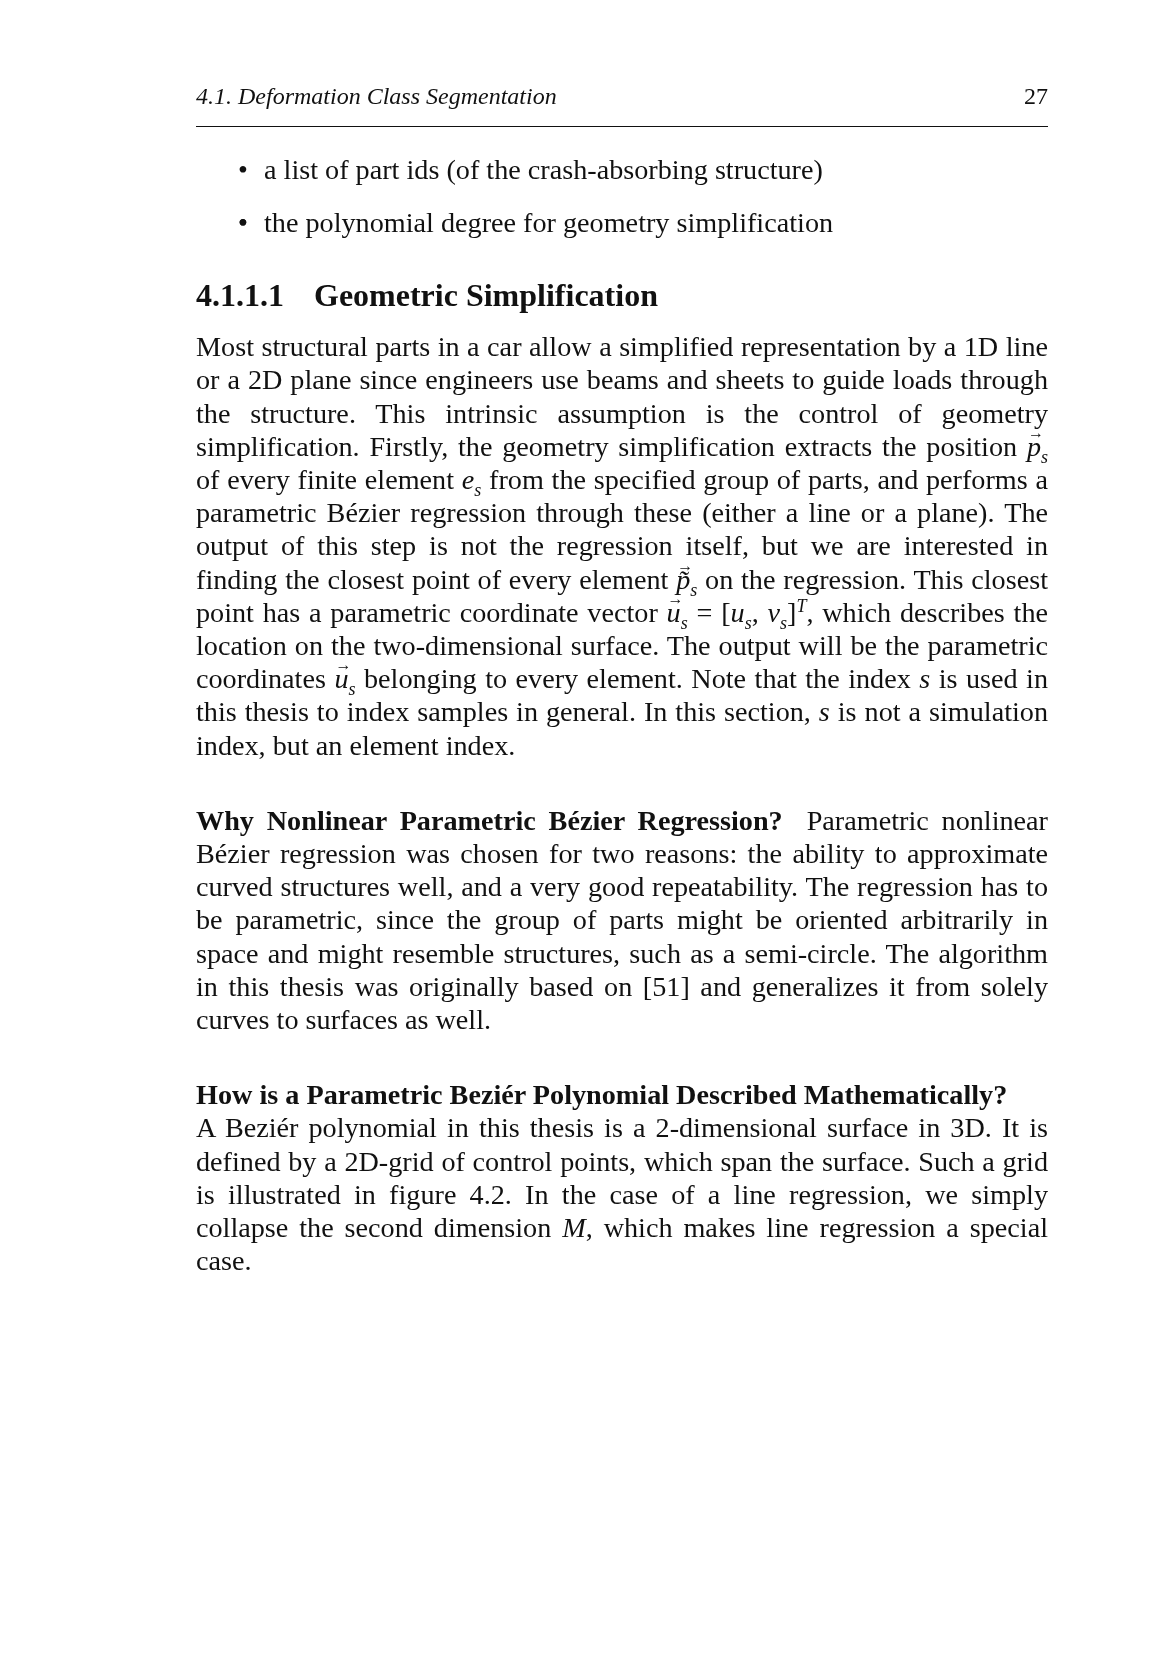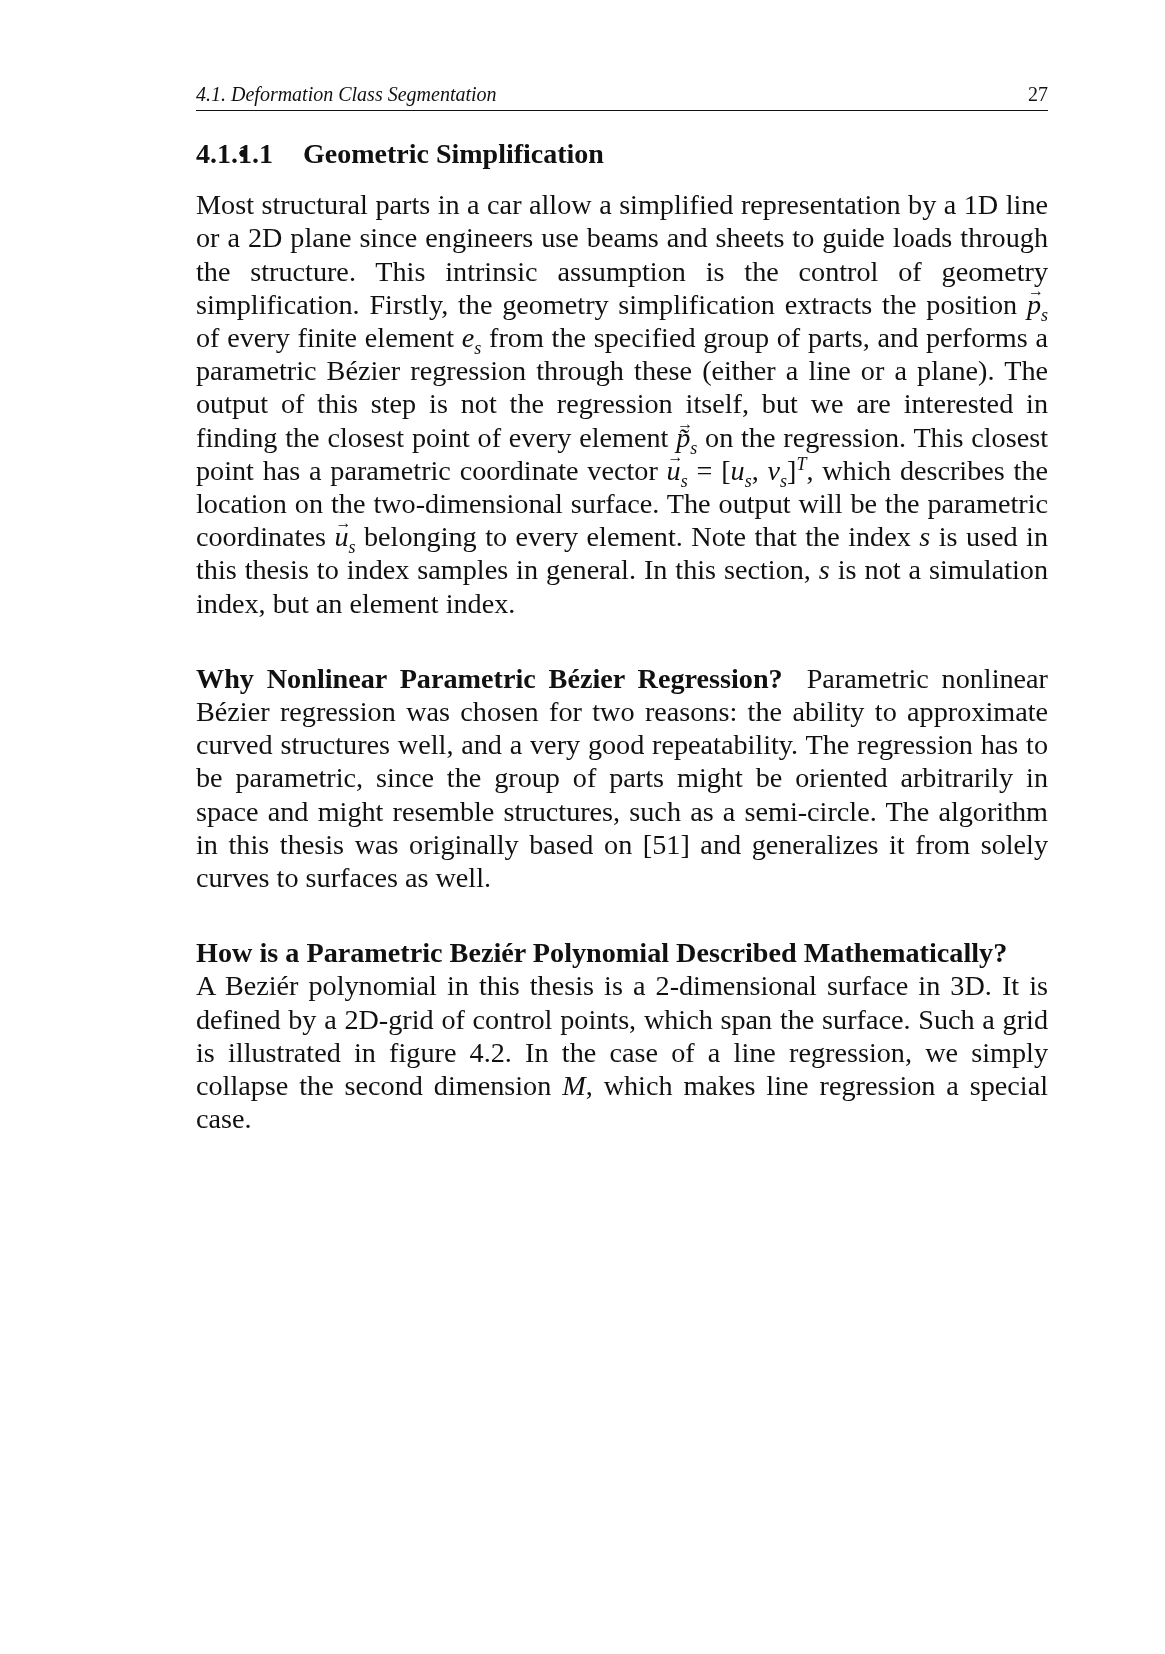--- a/index.html
+++ b/index.html
@@ -1,52 +1,52 @@
 <!DOCTYPE html>
 <html><head>
   <meta charset="utf-8">
   <style>
     html, body { margin: 0; padding: 0; background: #ffffff; }
     body { width: 1165px; height: 1654px; position: relative; overflow: hidden;
            font-family: "DejaVu Serif", "Liberation Serif", serif; color: #111; }
     .page { position: absolute; left: 196px; top: 72px; width: 852px; }
     .running-head { display: flex; justify-content: space-between; align-items: baseline;
-                    font-size: 20px; font-style: italic; padding-bottom: 4px;
+                    font-size: 24px; font-style: italic; padding-bottom: 16px;
                     border-bottom: 1.5px solid #111; font-family: "Liberation Serif", serif; }
     .running-head .num { font-style: normal; margin-top: 11px; }
     .body { font-family: "Liberation Serif", serif; font-size: 28.2px; line-height: 33.2px; text-align: justify; }
     ul.params { list-style: none; margin: 26px 0 0 0; padding: 0 0 0 42px; }
     ul.params li { position: relative; padding-left: 26px; margin-bottom: 20px; line-height: 33px; }
     ul.params li .bullet { position: absolute; left: 0; top: 0; }
     p { margin: 0; }
     .indent { text-indent: 42px; }
-    .subsub { font-weight: bold; font-size: 28px; margin-top: 23px; margin-bottom: 18px; }
+    .subsub { font-weight: bold; font-size: 32px; margin-top: 40px; margin-bottom: 18px; }
     .subsub .numlbl { margin-right: 30px; }
     .para-head { font-weight: bold; margin-right: 24px; }
     .gap { height: 42px; }
     .m { font-style: italic; }
     .vec { position: relative; display: inline-block; font-style: italic; }
     .vec::before { content: "\2192"; position: absolute; left: 1px; top: -14px; font-size: 16px; font-style: normal; }
     sub { font-size: 18px; line-height: 0; }
     sup { font-size: 18px; line-height: 0; }
   </style>
 </head>
 <body>
 
 <div class="page">
   <div class="running-head">
     <span>4.1. Deformation Class Segmentation</span>
     <span class="num">27</span>
   </div>
 
   <div class="body">
     <ul class="params">
+      <li><span class="bullet">•</span><span>a list of part ids (of the crash-absorbing structure)</span></li>
       <li><span class="bullet">•</span></li>
-      <li><span class="bullet">•</span></li>
-      <li><span class="bullet">•</span></li>
+      <li><span class="bullet">•</span><span>the polynomial degree for geometry simplification</span></li>
     </ul>
 
 
     <div class="subsub">
       <span class="numlbl">4.1.1.1</span><span>Geometric Simplification</span>
     </div>
 
     <p><span>Most structural parts in a car allow a simplified representation by a 1D line or a 2D plane since engineers use beams and sheets to guide loads through the structure. This intrinsic assumption is the control of geometry simplification. Firstly, the geometry simplification extracts the position </span><span class="vec"><span>p</span><sub>s</sub></span><span> of every finite element </span><span class="m"><span>e</span><sub>s</sub></span><span> from the specified group of parts, and performs a parametric Bézier regression through these (either a line or a plane). The output of this step is not the regression itself, but we are interested in finding the closest point of every element </span><span class="vec"><span>p̃</span><sub>s</sub></span><span> on the regression. This closest point has a parametric coordinate vector </span><span class="vec"><span>u</span><sub>s</sub></span><span> = [</span><span class="m"><span>u</span><sub>s</sub></span><span>, </span><span class="m"><span>v</span><sub>s</sub></span><span>]</span><sup class="m">T</sup><span>, which describes the location on the two-dimensional surface. The output will be the parametric coordinates </span><span class="vec"><span>u</span><sub>s</sub></span><span> belonging to every element. Note that the index </span><span class="m">s</span><span> is used in this thesis to index samples in general. In this section, </span><span class="m">s</span><span> is not a simulation index, but an element index.</span></p>
 
     <div class="gap"></div>

